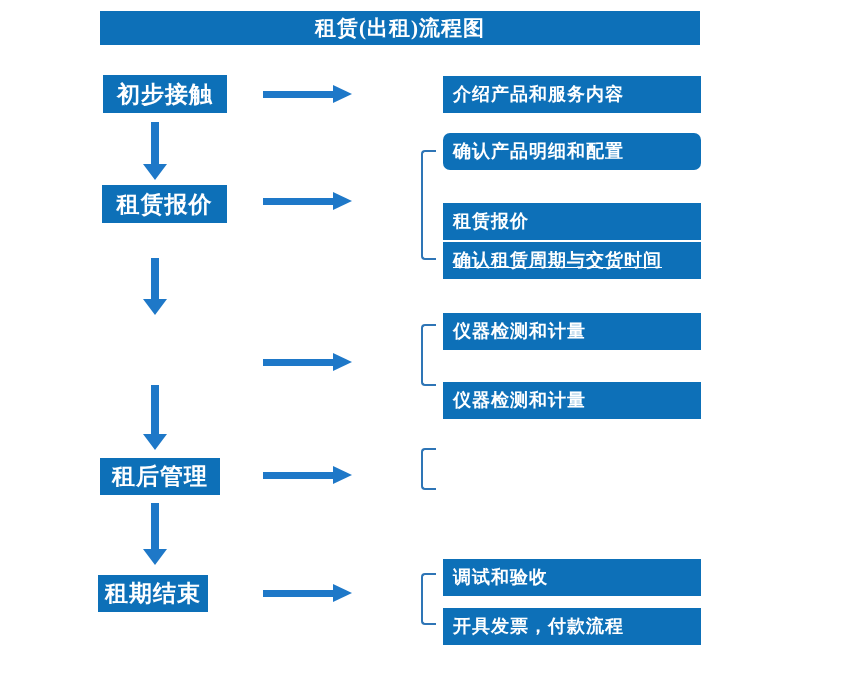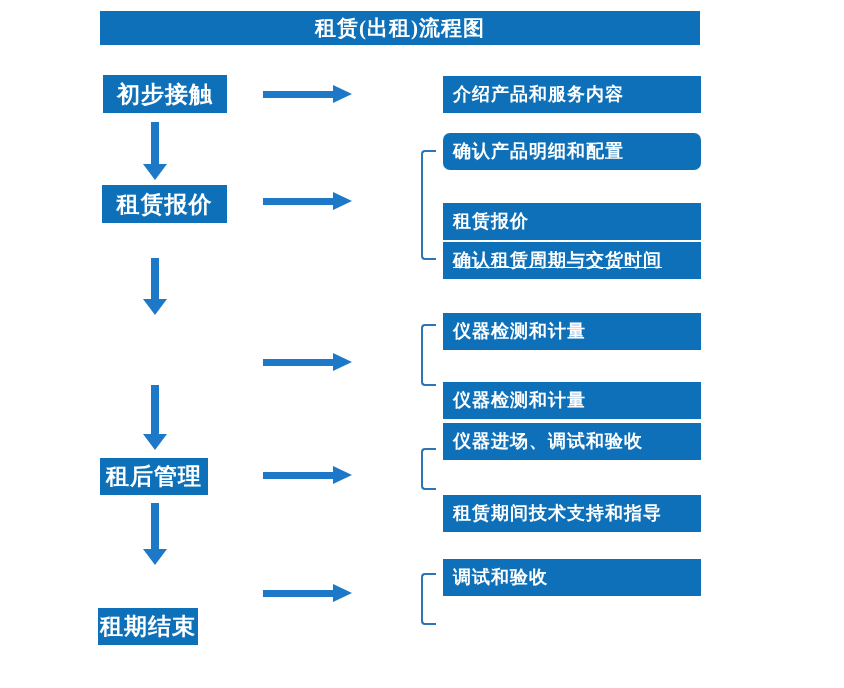--- a/index.html
+++ b/index.html
@@ -116,35 +116,34 @@
   </div>
   <div class="bracket" style="top:324px;height:62px;"></div>
   <div class="detail-box" style="top:313px;">仪器检测和计量</div>
   <div class="detail-box" style="top:382px;">仪器检测和计量</div>
 
   <div class="v-arrow" style="top:385px;">
     <div class="shaft" style="height:49px;"></div>
     <div class="head"></div>
   </div>
 
-  <div class="stage-box" style="left:100px;top:458px;width:108px;height:37px;">租后管理</div>
+  <div class="stage-box" style="left:100px;top:458px;width:120px;height:37px;">租后管理</div>
   <div class="h-arrow" style="top:466px;">
     <div class="shaft"></div>
     <div class="head"></div>
   </div>
   <div class="bracket" style="top:448px;height:42px;"></div>
-  <div class="detail-box" style="top:423px;">仪器进场、调试和验收</div>
-  <div class="detail-box" style="top:495px;">租赁期间技术支持和指导</div>
 
   <div class="v-arrow" style="top:503px;">
     <div class="shaft" style="height:46px;"></div>
     <div class="head"></div>
   </div>
 
-  <div class="stage-box" style="left:98px;top:608px;width:100px;height:37px;">租期结束</div>
+  <div class="stage-box" style="left:98px;top:575px;width:110px;height:37px;">租期结束</div>
   <div class="h-arrow" style="top:584px;">
     <div class="shaft"></div>
     <div class="head"></div>
   </div>
   <div class="bracket" style="top:573px;height:52px;"></div>
   <div class="detail-box" style="top:559px;">调试和验收</div>
+  <div class="detail-box" style="top:608px;">开具发票，付款流程</div>
 
 </div>
 
 </body></html>

